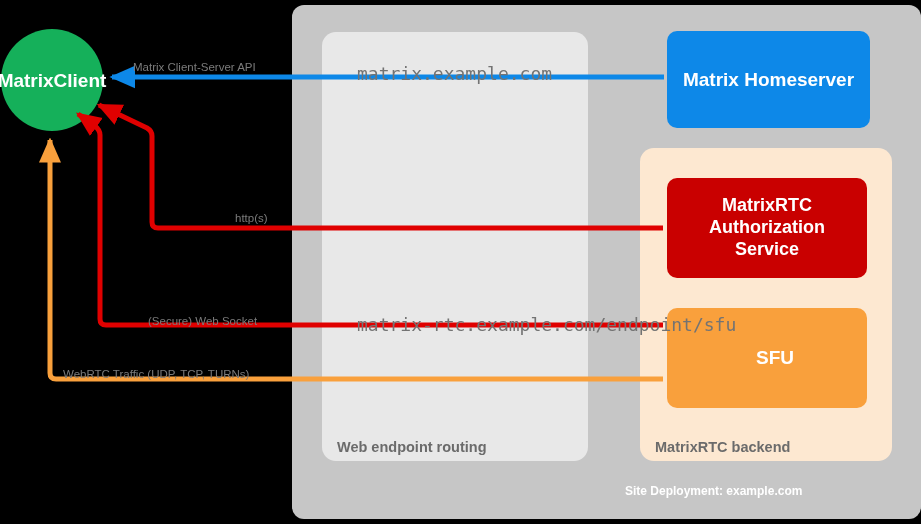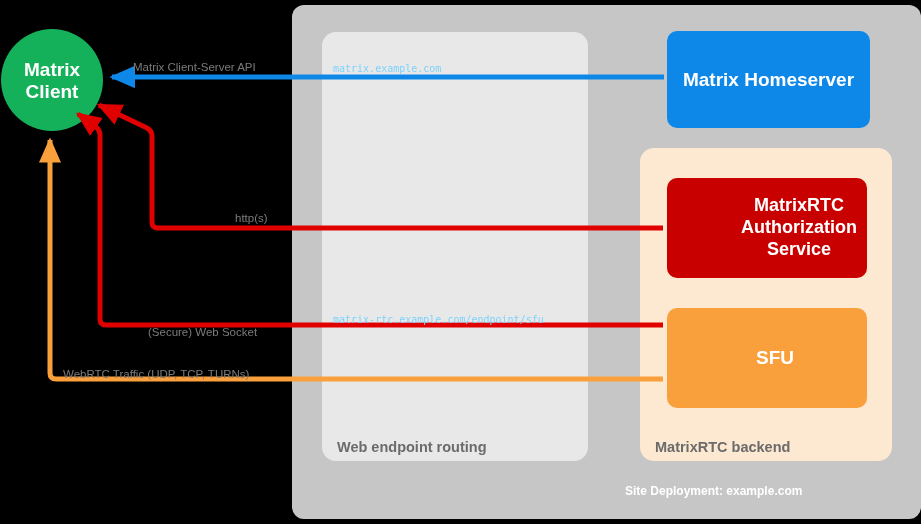--- a/index.html
+++ b/index.html
@@ -35,21 +35,21 @@
     color: #ffffff;
     font-size: 19px;
     font-weight: bold;
     line-height: 1.15;
   }
   .box-label-white {
     color: #ffffff;
     font-weight: bold;
   }
   .hs-label { font-size: 19px; }
-  .auth-label { font-size: 18px; line-height: 1.22; padding-left: 32px; }
+  .auth-label { font-size: 18px; line-height: 1.22; }
   .sfu-label { font-size: 19px; padding-left: 8px; }
   .group-label {
     position: absolute;
     color: #6b6b6b;
     font-size: 14.5px;
     font-weight: bold;
     white-space: nowrap;
   }
   .site-label {
     position: absolute;
@@ -60,24 +60,25 @@
   }
   .edge-label {
     position: absolute;
     color: #7b7b7b;
     font-size: 11.5px;
     font-weight: normal;
     white-space: nowrap;
   }
   .url-label {
     position: absolute;
-    color: #7dd3fc;
-    font-size: 10px;
+    color: #737373;
+    font-size: 18px;
     font-family: "DejaVu Sans Mono", "Liberation Mono", monospace;
     white-space: nowrap;
+    margin-left: 24px;
   }
 </style>
 </head>
 <body>
 
 <div id="diagram-root">
 
   <svg class="layer" viewBox="0 0 921 524" xmlns="http://www.w3.org/2000/svg">
     <defs>
       <marker id="arrow-blue" viewBox="0 0 10 10" refX="9" refY="5" markerWidth="5.2" markerHeight="5.2" orient="auto-start-reverse">
@@ -110,21 +111,21 @@
 
     <path d="M 664 77 L 112 77" stroke="#0d88e8" stroke-width="5" fill="none" marker-end="url(#arrow-blue)"></path>
 
     <path d="M 663 228 L 158 228 Q 152 228 152 222 L 152 136 Q 152 131 147 128 L 99 105" stroke="#e00000" stroke-width="5" fill="none" stroke-linejoin="round" marker-end="url(#arrow-red)"></path>
 
     <path d="M 663 325 L 106 325 Q 100 325 100 319 L 100 135 Q 100 130 95 126 L 78 114" stroke="#e00000" stroke-width="5" fill="none" stroke-linejoin="round" marker-end="url(#arrow-red)"></path>
 
     <path d="M 663 379 L 56 379 Q 50 379 50 373 L 50 140" stroke="#f9a03c" stroke-width="5" fill="none" stroke-linejoin="round" marker-end="url(#arrow-orange)"></path>
   </svg>
 
-  <div class="node-text client-label" style="left:2px; top:48px; width:100px; height:66px; flex-direction:column;">
+  <div class="node-text client-label" style="left:2px; top:48px; width:100px; height:66px; ">
     <span>Matrix</span>
     <span>Client</span>
   </div>
 
   <div class="node-text box-label-white hs-label" style="left:667px; top:31px; width:203px; height:97px;">
     <span>Matrix Homeserver</span>
   </div>
 
   <div class="node-text box-label-white auth-label" style="left:667px; top:178px; width:200px; height:100px; flex-direction:column;">
     <span>MatrixRTC</span>
@@ -139,21 +140,21 @@
   <div class="group-label" style="left:655px; top:439px;">MatrixRTC backend</div>
 
   <div class="group-label" style="left:337px; top:439px;">Web endpoint routing</div>
 
   <div class="site-label" style="left:625px; top:484px;">Site Deployment: example.com</div>
 
   <div class="edge-label" style="left:133px; top:61px;">Matrix Client-Server API</div>
 
   <div class="edge-label" style="left:235px; top:212px;">http(s)</div>
 
-  <div class="edge-label" style="left:148px; top:315px;margin-top:11px;">(Secure) Web Socket</div>
+  <div class="edge-label" style="left:148px; top:315px;">(Secure) Web Socket</div>
 
   <div class="edge-label" style="left:63px; top:368px;">WebRTC Traffic (UDP, TCP, TURNs)</div>
 
   <div class="url-label" style="left:333px; top:63px;">matrix.example.com</div>
 
 
   <div class="url-label" style="left:333px; top:314px;">matrix-rtc.example.com/endpoint/sfu</div>
 
 </div>
 

